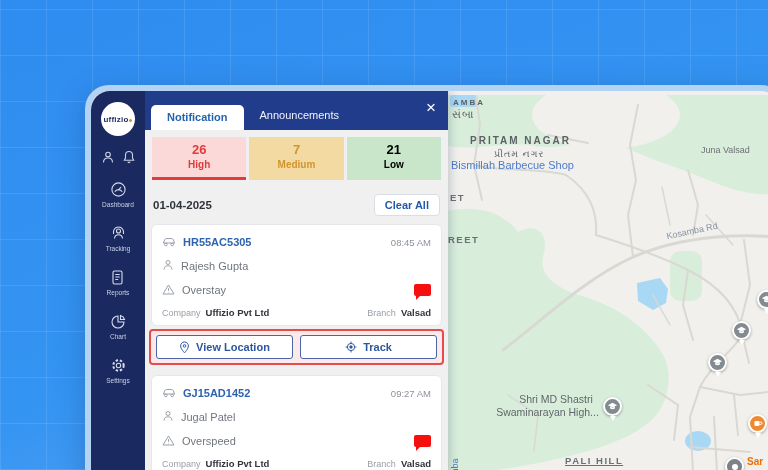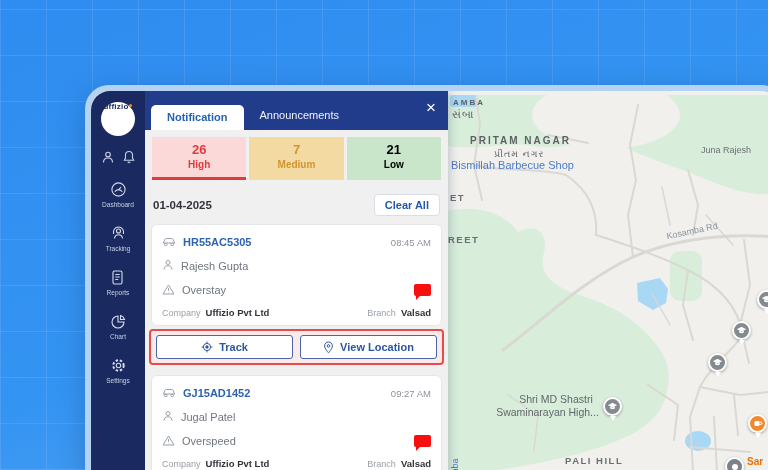--- a/index.html
+++ b/index.html
@@ -16,21 +16,21 @@
   
   .window { position:absolute; left:85px; top:85px; width:700px; height:400px;
     border:6px solid #b4d3f3; border-bottom:none; border-radius:24px 24px 0 0;
     background:#f0f0f1; box-shadow:0 8px 30px rgba(10,40,90,.25); }
   .win-content { position:absolute; inset:0; border-radius:19px 19px 0 0; overflow:hidden; }
 
   
   .sidebar { position:absolute; left:0; top:0; bottom:0; width:54px; background:#1b2961; z-index:5;
     display:flex; flex-direction:column; align-items:center; }
   .logo { width:34px; height:34px; border-radius:50%; background:#fff; margin-top:11px;
-    display:flex; justify-content:center; gap:1px; }
+    display:flex; align-items:center; justify-content:center; gap:1px; }
   .logo-text { font-size:8px; font-weight:bold; color:#1c2a5e; letter-spacing:.2px; }
   .logo-dot { width:3px; height:3px; border-radius:50%; background:#f08a24; margin-top:2px; }
   .side-top-icons { display:flex; gap:7px; margin-top:14px; }
   .nav-item { display:flex; flex-direction:column; align-items:center; gap:3px; margin-top:17px; cursor:pointer; }
   .nav-label { font-size:6.5px; color:#c9d1e3; }
   .icon-svg { display:block; }
 
   
   .panel { position:absolute; left:54px; top:0; bottom:0; width:303px; background:#f0f0f1; z-index:4;
     box-shadow:3px 0 8px rgba(20,40,80,.18); }
@@ -131,27 +131,27 @@
             <path d="M60,300 L90,320 L86,356" stroke-width="1.5"></path>
             <path d="M214,92 L222,130 M258,120 L285,150 M205,200 L222,230" stroke-width="1.5"></path>
           </g>
         </svg>
 
         <div class="map-label l-area" style="left:5px; top:3px; font-size:8px;">AMBA</div>
         <div class="map-label l-guj" style="left:4px; top:13px; font-size:11px;">સંબા</div>
         <div class="map-label l-area" style="left:22px; top:40px;">PRITAM NAGAR</div>
         <div class="map-label l-guj" style="left:46px; top:53px;">પ્રીતમ નગર</div>
         <div class="map-label l-poi" style="left:3px; top:64px;">Bismillah Barbecue Shop</div>
-        <div class="map-label l-town" style="left:253px; top:50px;">Juna Rajesh</div>
+        <div class="map-label l-town" style="left:253px; top:50px;">Juna Valsad</div>
         <div class="map-label l-area-sm" style="left:2px; top:97px;">ET</div>
         <div class="map-label l-area-sm" style="left:0px; top:139px;">REET</div>
         <div class="map-label l-road" style="left:218px; top:131px; transform:rotate(-12deg);">Kosamba Rd</div>
         <div class="map-label l-place" style="left:55px; top:298px; width:106px; text-align:center;">Shri MD Shastri</div>
         <div class="map-label l-place" style="left:38px; top:311px; width:123px; text-align:center;">Swaminarayan High...</div>
-        <div class="map-label l-area-sm" style="left:117px; top:360px;">PALI HILL</div>
+        <div class="map-label l-area-sm" style="left:117px; top:360px;text-decoration:underline;">PALI HILL</div>
         <div class="map-label l-orange" style="left:299px; top:361px;">Sar</div>
         <div class="map-label l-poi" style="left:2px; top:386px; font-size:9px; transform:rotate(-90deg); transform-origin:0 0;">amba</div>
 
         <div class="marker m-gray" style="left:309px; top:195px;">
           <svg width="11" height="11" viewBox="0 0 12 12">
               <path fill="#fff" d="M6,2 L11,4.5 L6,7 L1,4.5 Z"></path>
               <path fill="#fff" d="M3.4,6 v2.2 q2.6,1.6 5.2,0 V6 L6,7.3 Z"></path>
             </svg>
         </div>
         <div class="marker m-gray" style="left:284px; top:226px;">
@@ -322,33 +322,33 @@
             <span class="meta-val">Uffizio Pvt Ltd</span>
             <span class="meta-right">
               <span class="meta-lbl">Branch</span>
               <span class="meta-val">Valsad</span>
             </span>
           </div>
         </div>
 
         <div class="highlight-box">
           <button class="act-btn">
+            <svg width="11" height="13" viewBox="0 0 11 13" fill="none" stroke="#2d56a0" stroke-width="1">
+              <path d="M5.5,1 C3.2,1 1.6,2.8 1.6,4.9 C1.6,7.8 5.5,11.8 5.5,11.8 C5.5,11.8 9.4,7.8 9.4,4.9 C9.4,2.8 7.8,1 5.5,1 Z"></path>
+              <circle cx="5.5" cy="4.9" r="1.3"></circle>
+            </svg>
+            <span>View Location</span>
+          </button>
+          <button class="act-btn">
             <svg width="12" height="12" viewBox="0 0 12 12" fill="none" stroke="#2d56a0" stroke-width="1">
               <circle cx="6" cy="6" r="3.6"></circle>
                 <circle cx="6" cy="6" r="1.2" fill="#2d56a0"></circle>
               <path d="M6,0.6 V2 M6,10 V11.4 M0.6,6 H2 M10,6 H11.4"></path>
             </svg>
             <span>Track</span>
-          </button>
-          <button class="act-btn">
-            <svg width="11" height="13" viewBox="0 0 11 13" fill="none" stroke="#2d56a0" stroke-width="1">
-              <path d="M5.5,1 C3.2,1 1.6,2.8 1.6,4.9 C1.6,7.8 5.5,11.8 5.5,11.8 C5.5,11.8 9.4,7.8 9.4,4.9 C9.4,2.8 7.8,1 5.5,1 Z"></path>
-              <circle cx="5.5" cy="4.9" r="1.3"></circle>
-            </svg>
-            <span>View Location</span>
           </button>
         </div>
 
         <div class="card" style="margin-top:10px;">
           <div class="crow">
             <span>
               <svg width="14" height="11" viewBox="0 0 14 11" fill="none" stroke="#9aa0a8" stroke-width="1">
                 <path d="M1.5,7 L2.6,3.8 Q3.2,2.5 4.8,2.5 L9.2,2.5 Q10.8,2.5 11.4,3.8 L12.5,7"></path>
                 <path d="M1,7 H13"></path>
                   <circle cx="3.8" cy="8.5" r="1.3"></circle>

